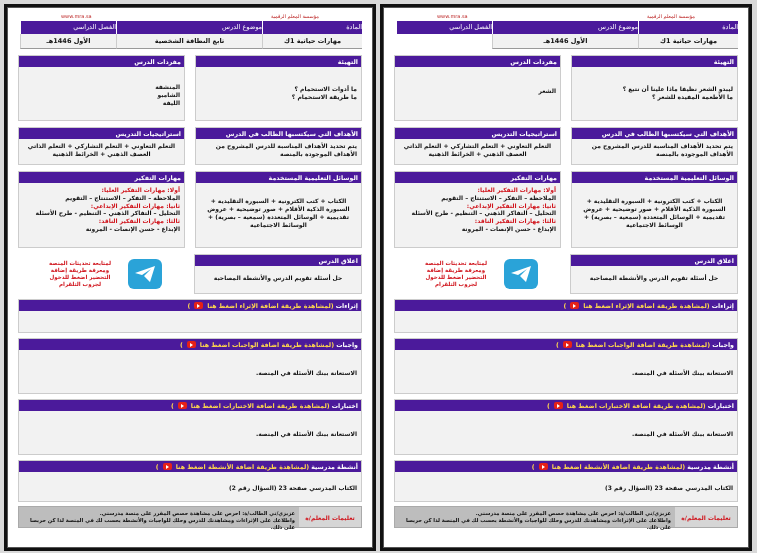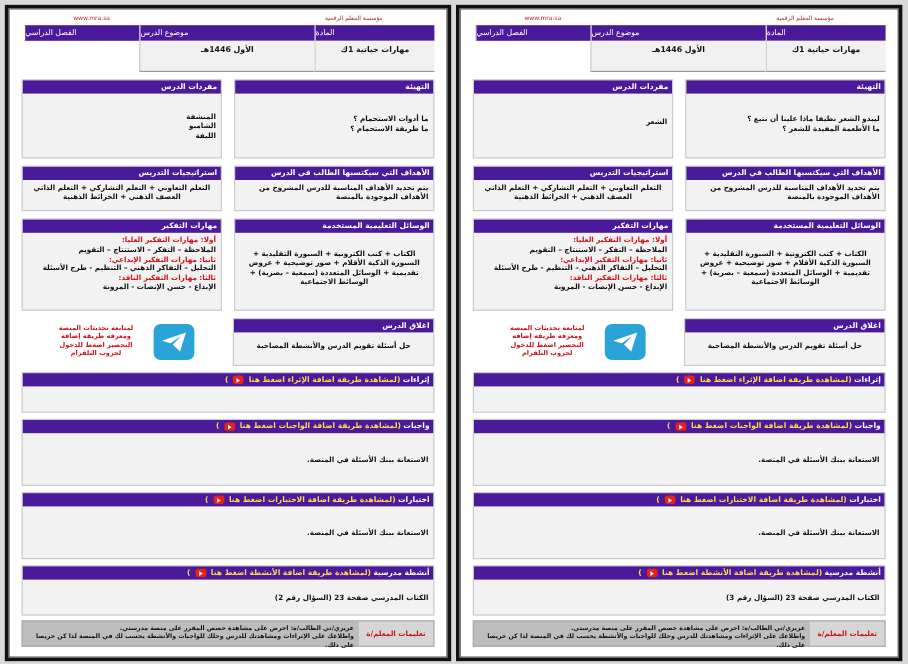--- a/index.html
+++ b/index.html
@@ -4,22 +4,22 @@
 <style>
   * { box-sizing: border-box; margin: 0; padding: 0; }
   html, body { width: 757px; height: 553px; overflow: hidden; }
   body { background: #d9d9d9; font-family: "DejaVu Sans", sans-serif; position: relative; }
   .frame { position: absolute; top: 4px; width: 372px; height: 547px; border: 3px solid #111; background: #ffffff; box-shadow: inset 0 0 0 1px #555; }
   .frame.left { left: 4px; }
   .frame.right { left: 380px; }
   .page { position: absolute; inset: 4px; direction: rtl; font-size: 6.5px; color: #111; }
   .topline { height: 10px; display: flex; justify-content: space-between; padding: 0 50px; color: #b22; font-size: 5px; line-height: 10px; direction: ltr; }
   .info { display: grid; grid-template-columns: 100px 146px 96px; margin: 0 7px; }
-  .info .h { background: #4b1a9b; color: #fff; text-align: left; height: 13px; line-height: 13px; font-size: 6.5px; border-left: 1px solid #fff; }
-  .info .v { background: #f1f1f1; text-align: center; height: 26px; line-height: 15px; font-size: 6.5px; font-weight: bold; border-bottom: 1px solid #999; border-left: 1px solid #ccc; }
+  .info .h { background: #4b1a9b; color: #fff; text-align: right; height: 13px; line-height: 13px; font-size: 6.5px; border-left: 1px solid #fff; }
+  .info .v { background: #f1f1f1; text-align: center; height: 15px; line-height: 15px; font-size: 6.5px; font-weight: bold; border-bottom: 1px solid #999; border-left: 1px solid #ccc; }
   .row2 { display: flex; gap: 10px; margin: 6px 7px 0 7px; }
   .box { flex: 1; background: #f2f2f2; border: 1px solid #ccc; }
   .box .bh { background: #4b1a9b; color: #fff; height: 11px; line-height: 11px; font-size: 6.3px; padding: 0 3px; font-weight: bold; }
   .box .bb { padding: 3px 4px; font-size: 6px; font-weight: bold; line-height: 8px; }
   .red { color: #d0141c; }
   .center { text-align: center; }
   .full { margin: 5px 7px 0 7px; background: #f2f2f2; border: 1px solid #ccc; }
   .full .fh { background: #4b1a9b; color: #ffd84d; height: 11px; line-height: 11px; font-size: 6.3px; padding: 0 3px; font-weight: bold; display: flex; align-items: center; gap: 2px; }
   .full .fh .lbl { color: #fff; }
   .yt { display: inline-block; width: 9px; height: 7px; background: #e62117; border-radius: 2px; position: relative; margin: 0 2px; }
@@ -39,20 +39,21 @@
   <div class="page">
     <div class="topline">
       <span>www.mra.sa</span>
       <span>مؤسسة المعلم الرقمية</span>
     </div>
     <div class="info">
       <div class="h">المادة</div>
       <div class="h">موضوع الدرس</div>
       <div class="h">الفصل الدراسي</div>
       <div class="v">مهارات حياتية 1ك</div>
+      <div class="v">تابع النظافة الشخصية</div>
       <div class="v">الأول 1446هـ</div>
     </div>
 
     <div class="row2" style="height:66px;">
       <div class="box">
         <div class="bh">التهيئة</div>
         <div class="bb" style="padding-top:18px;">
           <div>ما أدوات الاستحمام ؟</div>
           <div>ما طريقة الاستحمام ؟</div>
         </div>

